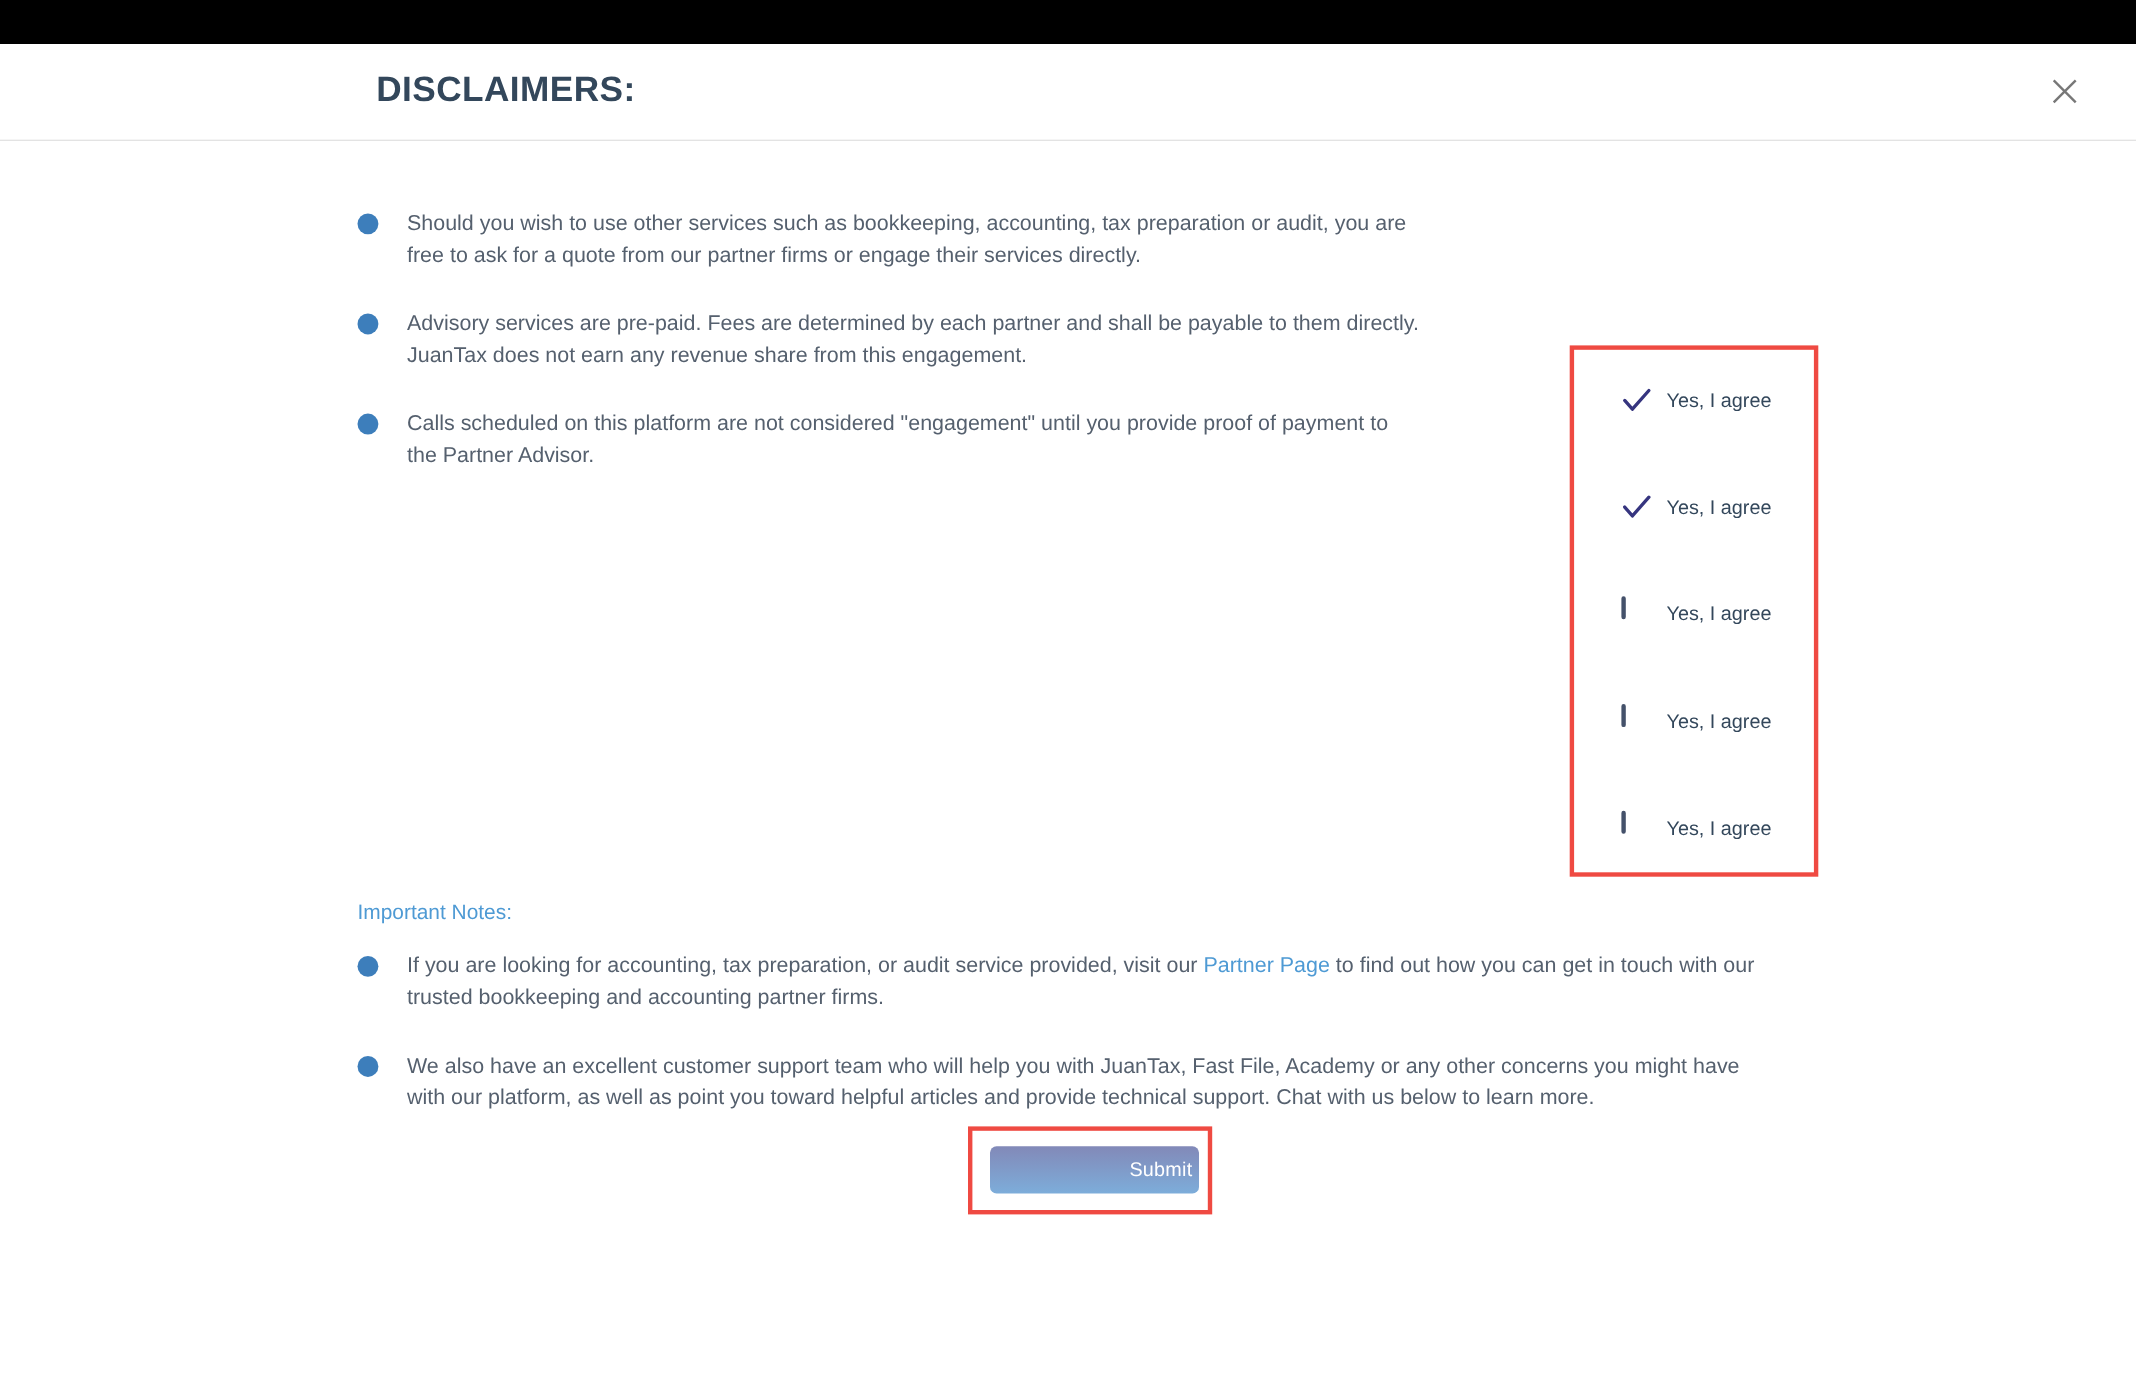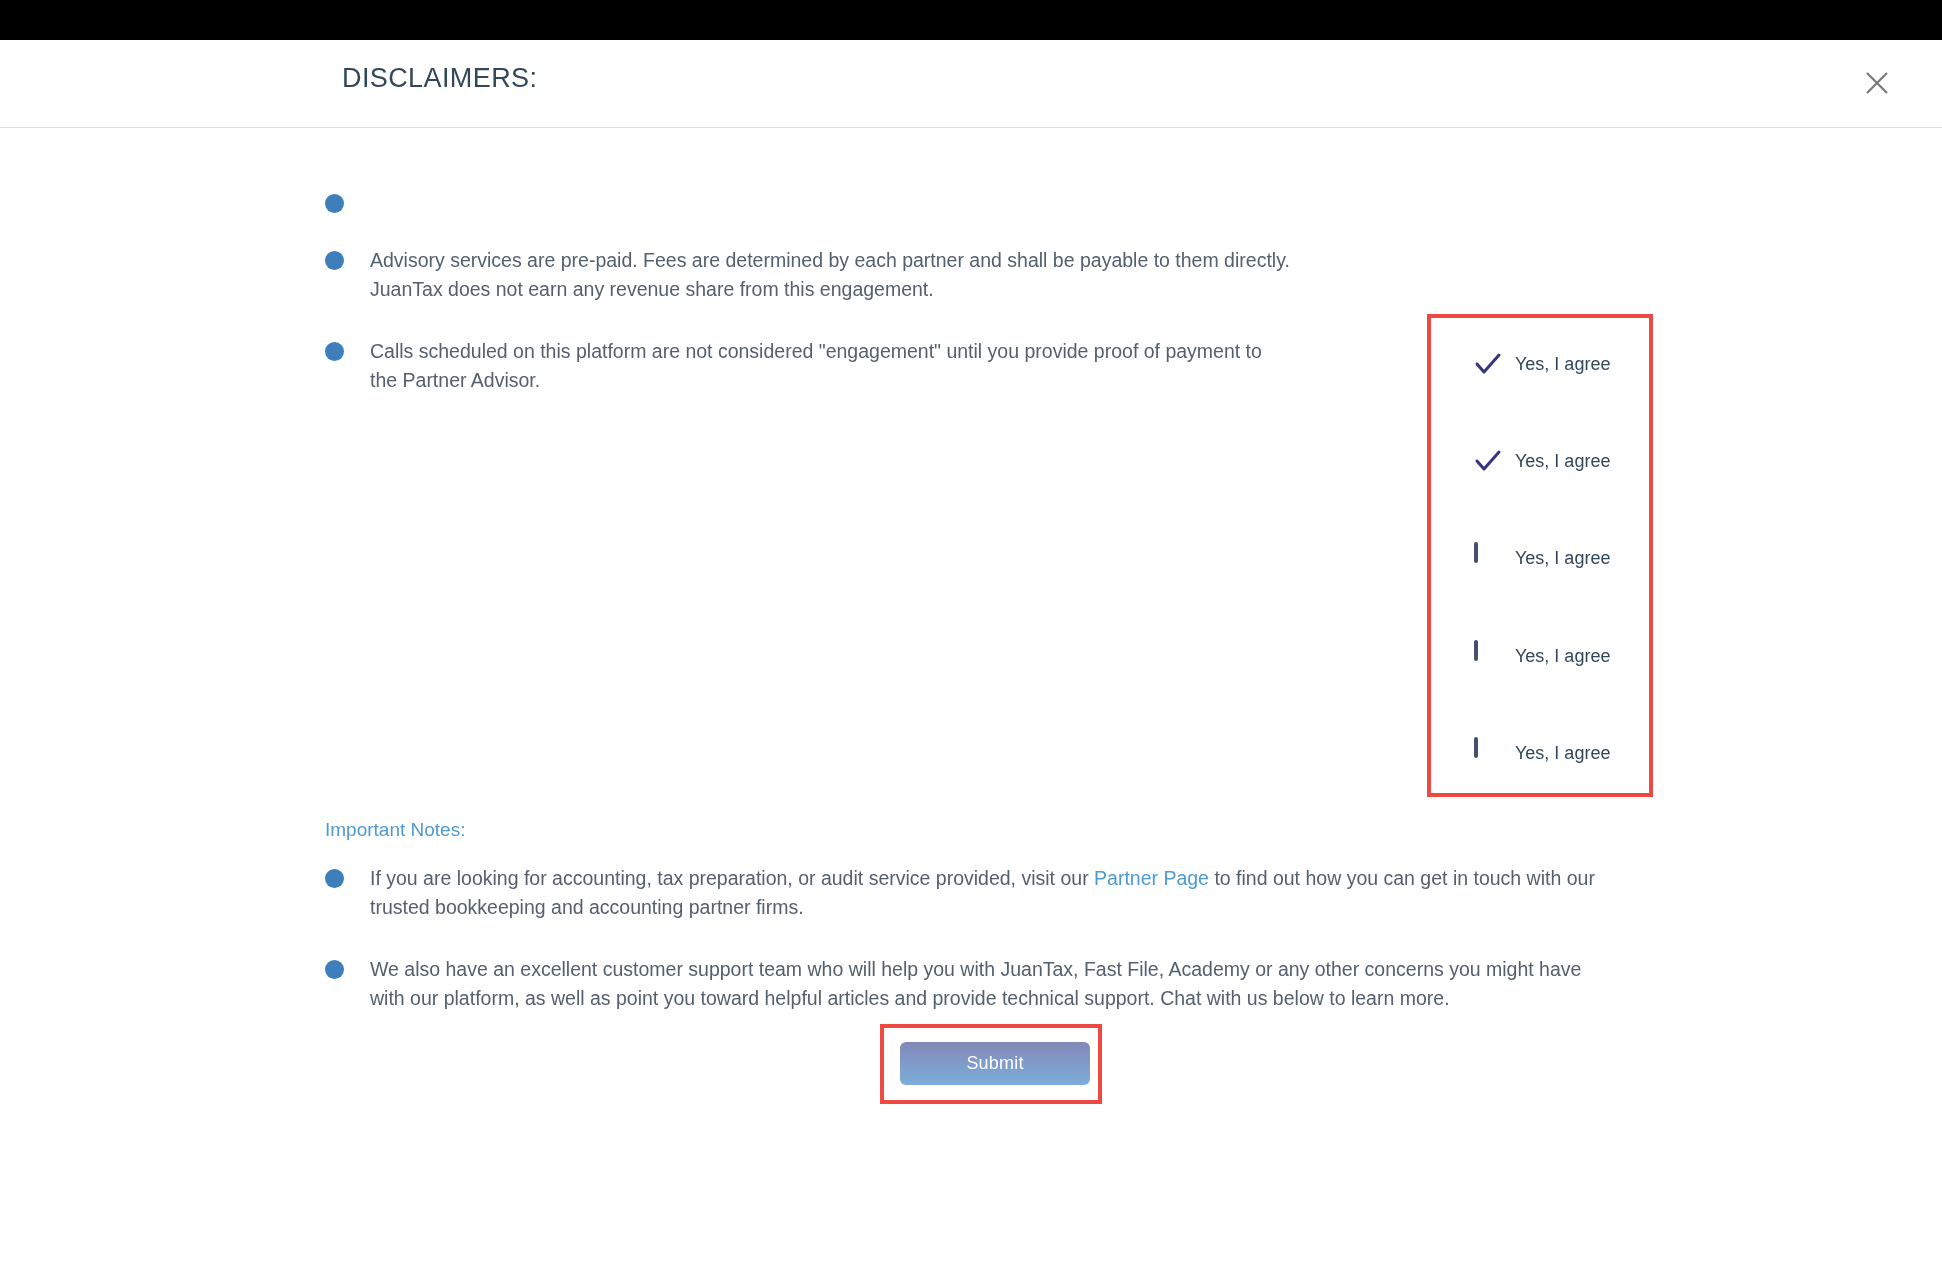--- a/index.html
+++ b/index.html
@@ -31,22 +31,22 @@
     width: 1942px;
     height: 88px;
     background: #ffffff;
     border-bottom: 1px solid #dddddd;
     box-sizing: border-box;
   }
   .modal-title {
     position: absolute;
     left: 342px;
     top: 23px;
-    font-size: 27px;
-    font-weight: normal;
+    font-size: 32px;
+    font-weight: bold;
     letter-spacing: 0.4px;
     color: #33475b;
   }
   .close-icon {
     position: absolute;
     right: 42px;
     top: 20px;
     width: 46px;
     height: 46px;
     display: flex;
@@ -188,20 +188,21 @@
     width: 190px;
     height: 43px;
     border: none;
     border-radius: 6px;
     background: linear-gradient(to bottom, #8289b8 0%, #7dadda 100%);
     color: #ffffff;
     font-size: 18px;
     font-family: "Liberation Sans", sans-serif;
     cursor: pointer;
     letter-spacing: 0.2px;
+    text-align: right;
   }
 </style>
 </head>
 <body>
 
 <div class="top-bar"></div>
 
 <div class="modal-header">
   <div class="modal-title">DISCLAIMERS:</div>
   <div class="close-icon">
@@ -210,20 +211,21 @@
       <line x1="24" y1="4" x2="4" y2="24" stroke="#777777" stroke-width="2.2"></line>
     </svg>
   </div>
 </div>
 
 <div class="modal-body">
 
   <div class="disclaimer-list">
     <div class="bullet-row">
       <span class="bullet-dot"></span>
+      <span class="bullet-text">Should you wish to use other services such as bookkeeping, accounting, tax preparation or audit, you are free to ask for a quote from our partner firms or engage their services directly.</span>
     </div>
     <div class="bullet-row">
       <span class="bullet-dot"></span>
       <span class="bullet-text">Advisory services are pre-paid. Fees are determined by each partner and shall be payable to them directly. JuanTax does not earn any revenue share from this engagement.</span>
     </div>
     <div class="bullet-row">
       <span class="bullet-dot"></span>
       <span class="bullet-text">Calls scheduled on this platform are not considered "engagement" until you provide proof of payment to the Partner Advisor.</span>
     </div>
   </div>

